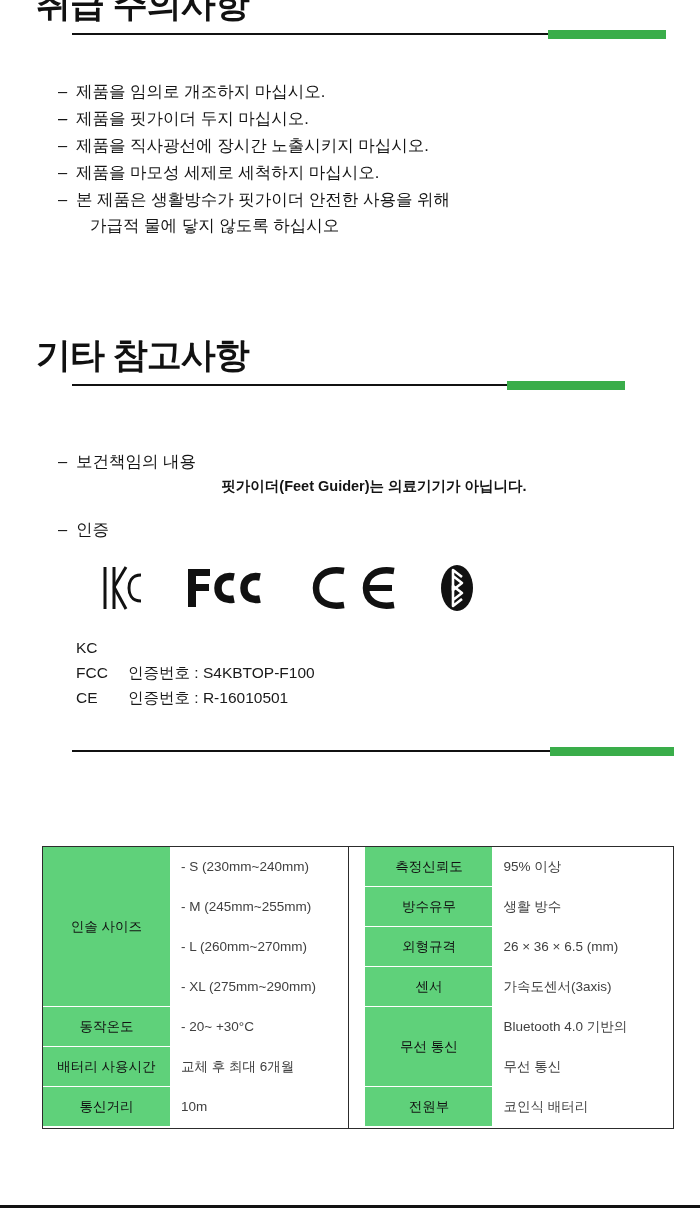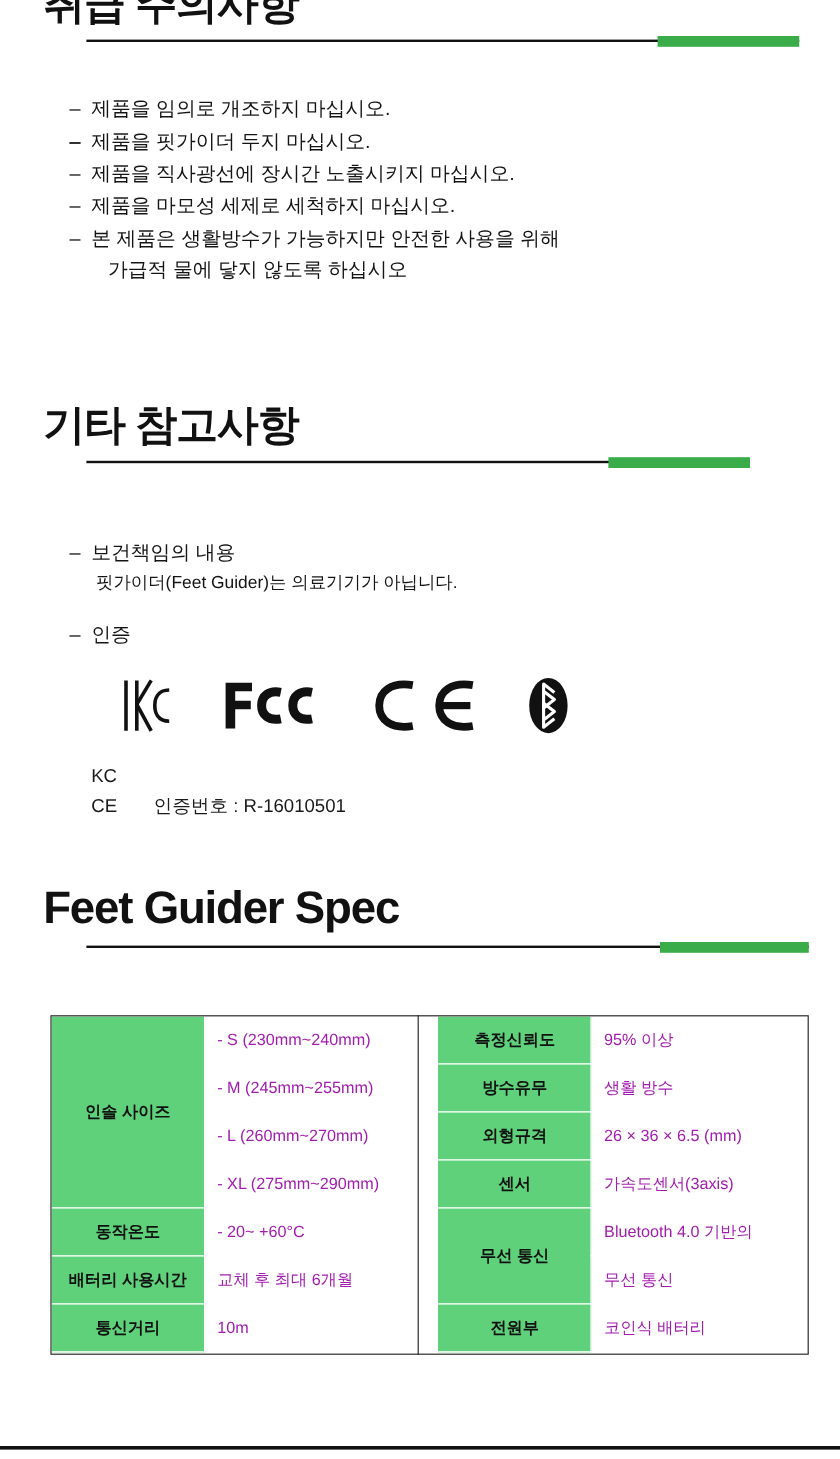--- a/index.html
+++ b/index.html
@@ -77,21 +77,21 @@
   
   #etc-head { position: absolute; top: 337px; left: 0; width: 659px; }
   #etc-list { position: absolute; top: 448px; left: 58px; width: 610px; }
   #etc-list li { margin-bottom: 6px; }
   .etc-detail {
     font-size: 14.5px;
     line-height: 1.6;
     padding-left: 4px;
     color: #141414;
   }
-  .etc-detail .bold { font-weight: normal; }
+  .etc-detail .bold { font-weight: bold; text-align: center; }
 
   
   #cert-logos {
     position: absolute;
     top: 560px; left: 100px;
     width: 420px; height: 56px;
     display: flex;
     align-items: center;
     gap: 42px;
   }
@@ -125,31 +125,31 @@
   }
   table.spec td {
     border: 1px solid #ffffff;
     padding: 6px 10px;
     vertical-align: middle;
     height: 40px;
   }
   td.hdr {
     background: #5fd17a;
     text-align: center;
-    font-weight: bold;
+    font-weight: normal;
     color: #111;
     width: 128px;
   }
   td.val {
     background: #ffffff;
     border-top: 1px solid #2c2c2c;
     border-bottom: 1px solid #2c2c2c;
     border-left: none;
     border-right: none;
-    color: #a21caf;
+    color: #404040;
   }
   td.valpad { padding-left: 14px; }
   .tbl-outline {
     position: absolute;
     top: 846px; left: 42px;
     width: 632px; height: 283px;
     border: 1px solid #2c2c2c;
     pointer-events: none;
   }
   .v-divider {
@@ -179,21 +179,21 @@
       <div class="rule-block"></div>
     </div>
   </div>
 
   <ul id="caution-list" class="bullets">
     <li><span class="dash">–</span><span>제품을 임의로 개조하지 마십시오.</span></li>
     <li><span class="dash">–</span></li>
     <li><span class="dash">–</span><span>제품을 핏가이더 두지 마십시오.</span></li>
     <li><span class="dash">–</span><span>제품을 직사광선에 장시간 노출시키지 마십시오.</span></li>
     <li><span class="dash">–</span><span>제품을 마모성 세제로 세척하지 마십시오.</span></li>
-    <li><span class="dash">–</span><span>본 제품은 생활방수가 가능하지만 안전한 사용을 위해</span><span class="sub-line">가급적 물에 닿지 않도록 하십시오</span></li>
+    <li><span class="dash">–</span><span>본 제품은 생활방수가 핏가이더 안전한 사용을 위해</span><span class="sub-line">가급적 물에 닿지 않도록 하십시오</span></li>
   </ul>
 
   <div id="etc-head" class="sec-head">
     <h2>기타 참고사항</h2>
     <div class="rule-wrap">
       <div class="rule-line"></div>
       <div class="rule-block"></div>
     </div>
   </div>
 
@@ -250,27 +250,30 @@
         <path d="M13 36 L22 29 L13 22 L13 42 L22 35" fill="none" stroke="#fff" stroke-width="2.6" stroke-linejoin="round"></path>
       </svg>
     </div>
   </div>
 
   <div id="cert-codes">
     <div class="row">
       <span class="lbl">KC</span>
     </div>
     <div class="row">
+      <span class="lbl">FCC</span>
+      <span class="val">인증번호 : S4KBTOP-F100</span>
+    </div>
+    <div class="row">
       <span class="lbl">CE</span>
       <span class="val">인증번호 : R-16010501</span>
     </div>
   </div>
 
   <div id="spec-head" class="sec-head">
-    <h2>Feet Guider Spec</h2>
     <div class="rule-wrap">
       <div class="rule-line"></div>
       <div class="rule-block"></div>
     </div>
   </div>
 
   <table class="spec">
     <tbody>
         <tr>
       <td class="hdr" rowspan="4">인솔 사이즈</td>
@@ -288,21 +291,21 @@
       <td class="hdr">외형규격</td>
       <td class="val valpad">26 × 36 × 6.5  (mm)</td>
     </tr>
     <tr>
       <td class="val valpad">- XL (275mm~290mm)</td>
       <td class="hdr">센서</td>
       <td class="val valpad">가속도센서(3axis)</td>
     </tr>
     <tr>
       <td class="hdr">동작온도</td>
-      <td class="val valpad">- 20~ +60°C</td>
+      <td class="val valpad">- 20~ +30°C</td>
       <td class="hdr" rowspan="2">무선 통신</td>
       <td class="val valpad">Bluetooth 4.0 기반의</td>
     </tr>
     <tr>
       <td class="hdr">배터리 사용시간</td>
       <td class="val valpad">교체 후 최대 6개월</td>
       <td class="val valpad">무선 통신</td>
     </tr>
     <tr>
       <td class="hdr">통신거리</td>

